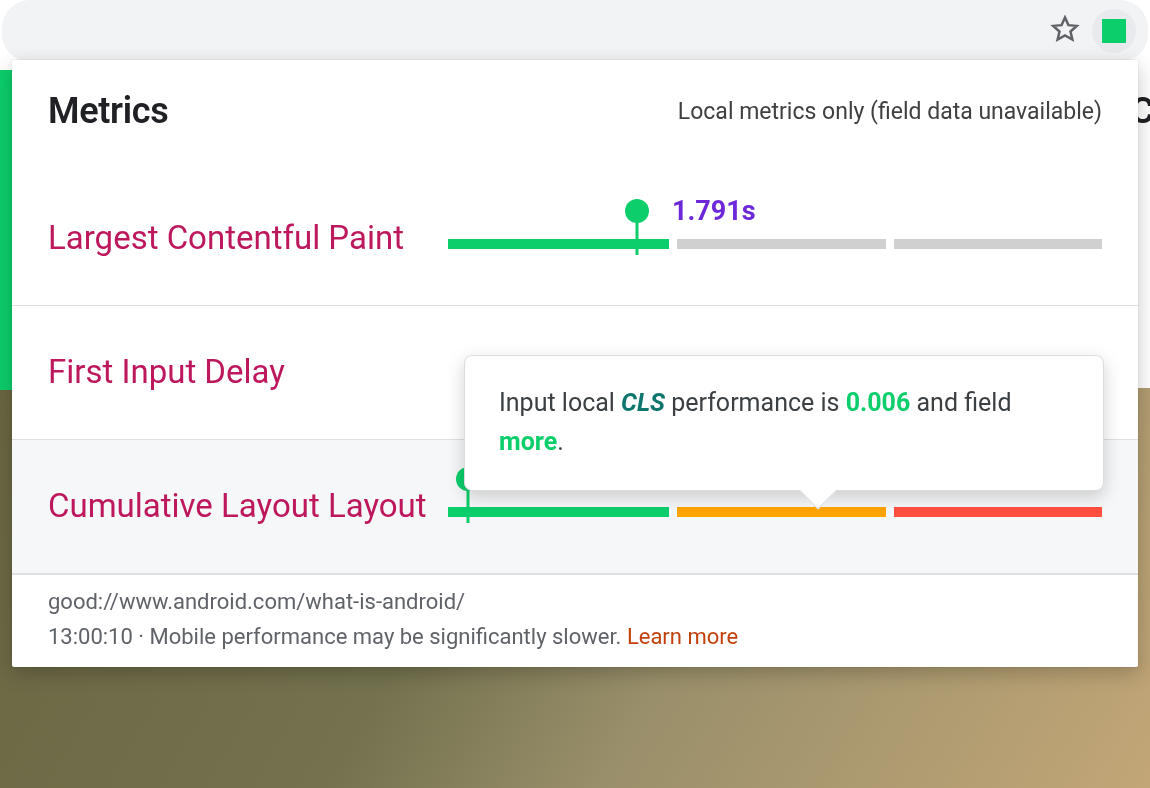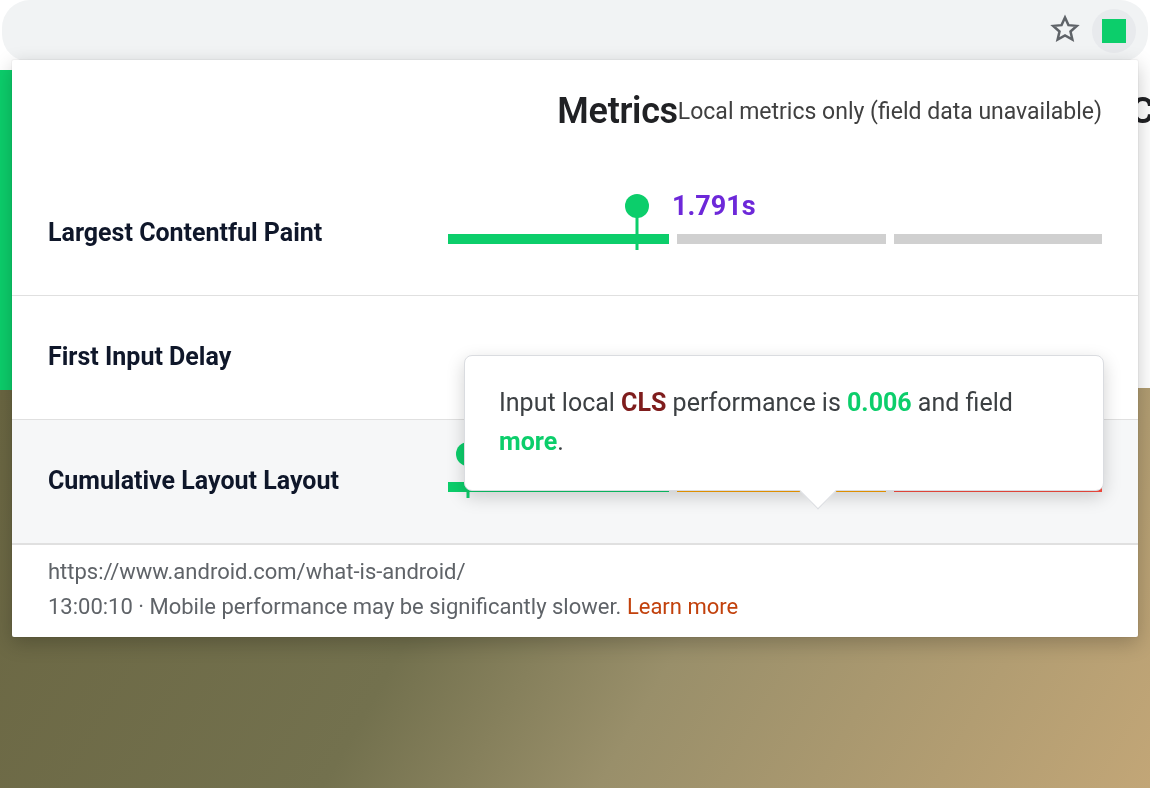--- a/index.html
+++ b/index.html
@@ -38,21 +38,21 @@
       left: 12px;
       top: 60px;
       right: 12px;
       background: #fff;
       box-shadow: 0 6px 20px rgba(0,0,0,0.22), 0 0 0 1px rgba(0,0,0,0.03);
       border-radius: 2px;
       padding-bottom: 18px;
     }
     .panel-header {
       display: flex;
-      justify-content: flex-end;
+      justify-content: space-between;
       align-items: center;
       padding: 30px 36px 40px 36px;
     }
     .panel-title {
       font-size: 36px;
       font-weight: 600;
       color: #202124;
       letter-spacing: -0.3px;
     }
     .panel-subtitle {
@@ -66,24 +66,23 @@
       padding: 18px 36px 48px 36px;
       border-bottom: 1px solid #e0e0e0;
       position: relative;
     }
     .metric-row.selected {
       background: #f6f7f8;
     }
     .metric-row:last-of-type { border-bottom: none; }
     .metric-label {
       width: 400px;
-      font-size: 25px;
-      color: #0f172a;
+      font-size: 33px;
+      color: #be185d;
       padding-top: 28px;
-      font-weight: bold;
     }
     .gauge-wrap {
       flex: 1;
       position: relative;
       padding-top: 40px;
     }
     .gauge-track {
       display: flex;
       gap: 8px;
       height: 10px;
@@ -130,21 +129,21 @@
       background: #fff;
       border: 1px solid #dadce0;
       border-radius: 8px;
       box-shadow: 0 6px 18px rgba(0,0,0,0.18);
       padding: 28px 34px;
       font-size: 25px;
       line-height: 1.55;
       color: #3c4043;
       z-index: 10;
     }
-    .tooltip b.abbr { color: #7f1d1d; font-weight: 700; }
+    .tooltip b.abbr { color: #0f766e; font-weight: 700; font-style: italic; }
     .tooltip .good-val { color: #0cce6b; font-weight: 700; }
     .tooltip .good-word { color: #0cce6b; font-weight: 700; }
     .tooltip-arrow {
       position: absolute;
       bottom: -14px;
       left: 340px;
       width: 26px; height: 26px;
       background: #fff;
       border-right: 1px solid #dadce0;
       border-bottom: 1px solid #dadce0;
@@ -229,21 +228,21 @@
       <div class="gauge-value" style="left:60px;">0.006</div>
       <div class="gauge-track">
         <div class="gauge-seg good" style="flex:34"></div>
         <div class="gauge-seg ni" style="flex:32"></div>
         <div class="gauge-seg poor" style="flex:32"></div>
       </div>
     </div>
   </div>
 
   <div class="footer">
-    <div class="footer-url">https://www.android.com/what-is-android/</div>
+    <div class="footer-url">good://www.android.com/what-is-android/</div>
     <div class="footer-line2">
       <span>13:00:10</span><span>  ·  </span><span>Mobile performance may be significantly slower.</span>
       <span> </span><span class="footer-link">Learn more</span>
     </div>
   </div>
 </div>
 
 <div class="tooltip">
   <span>Input local </span><b class="abbr">CLS</b><span> performance is </span><span class="good-val">0.006</span><span> and field </span><span class="good-word">more</span><span>.</span>
   <div class="tooltip-arrow"></div>

